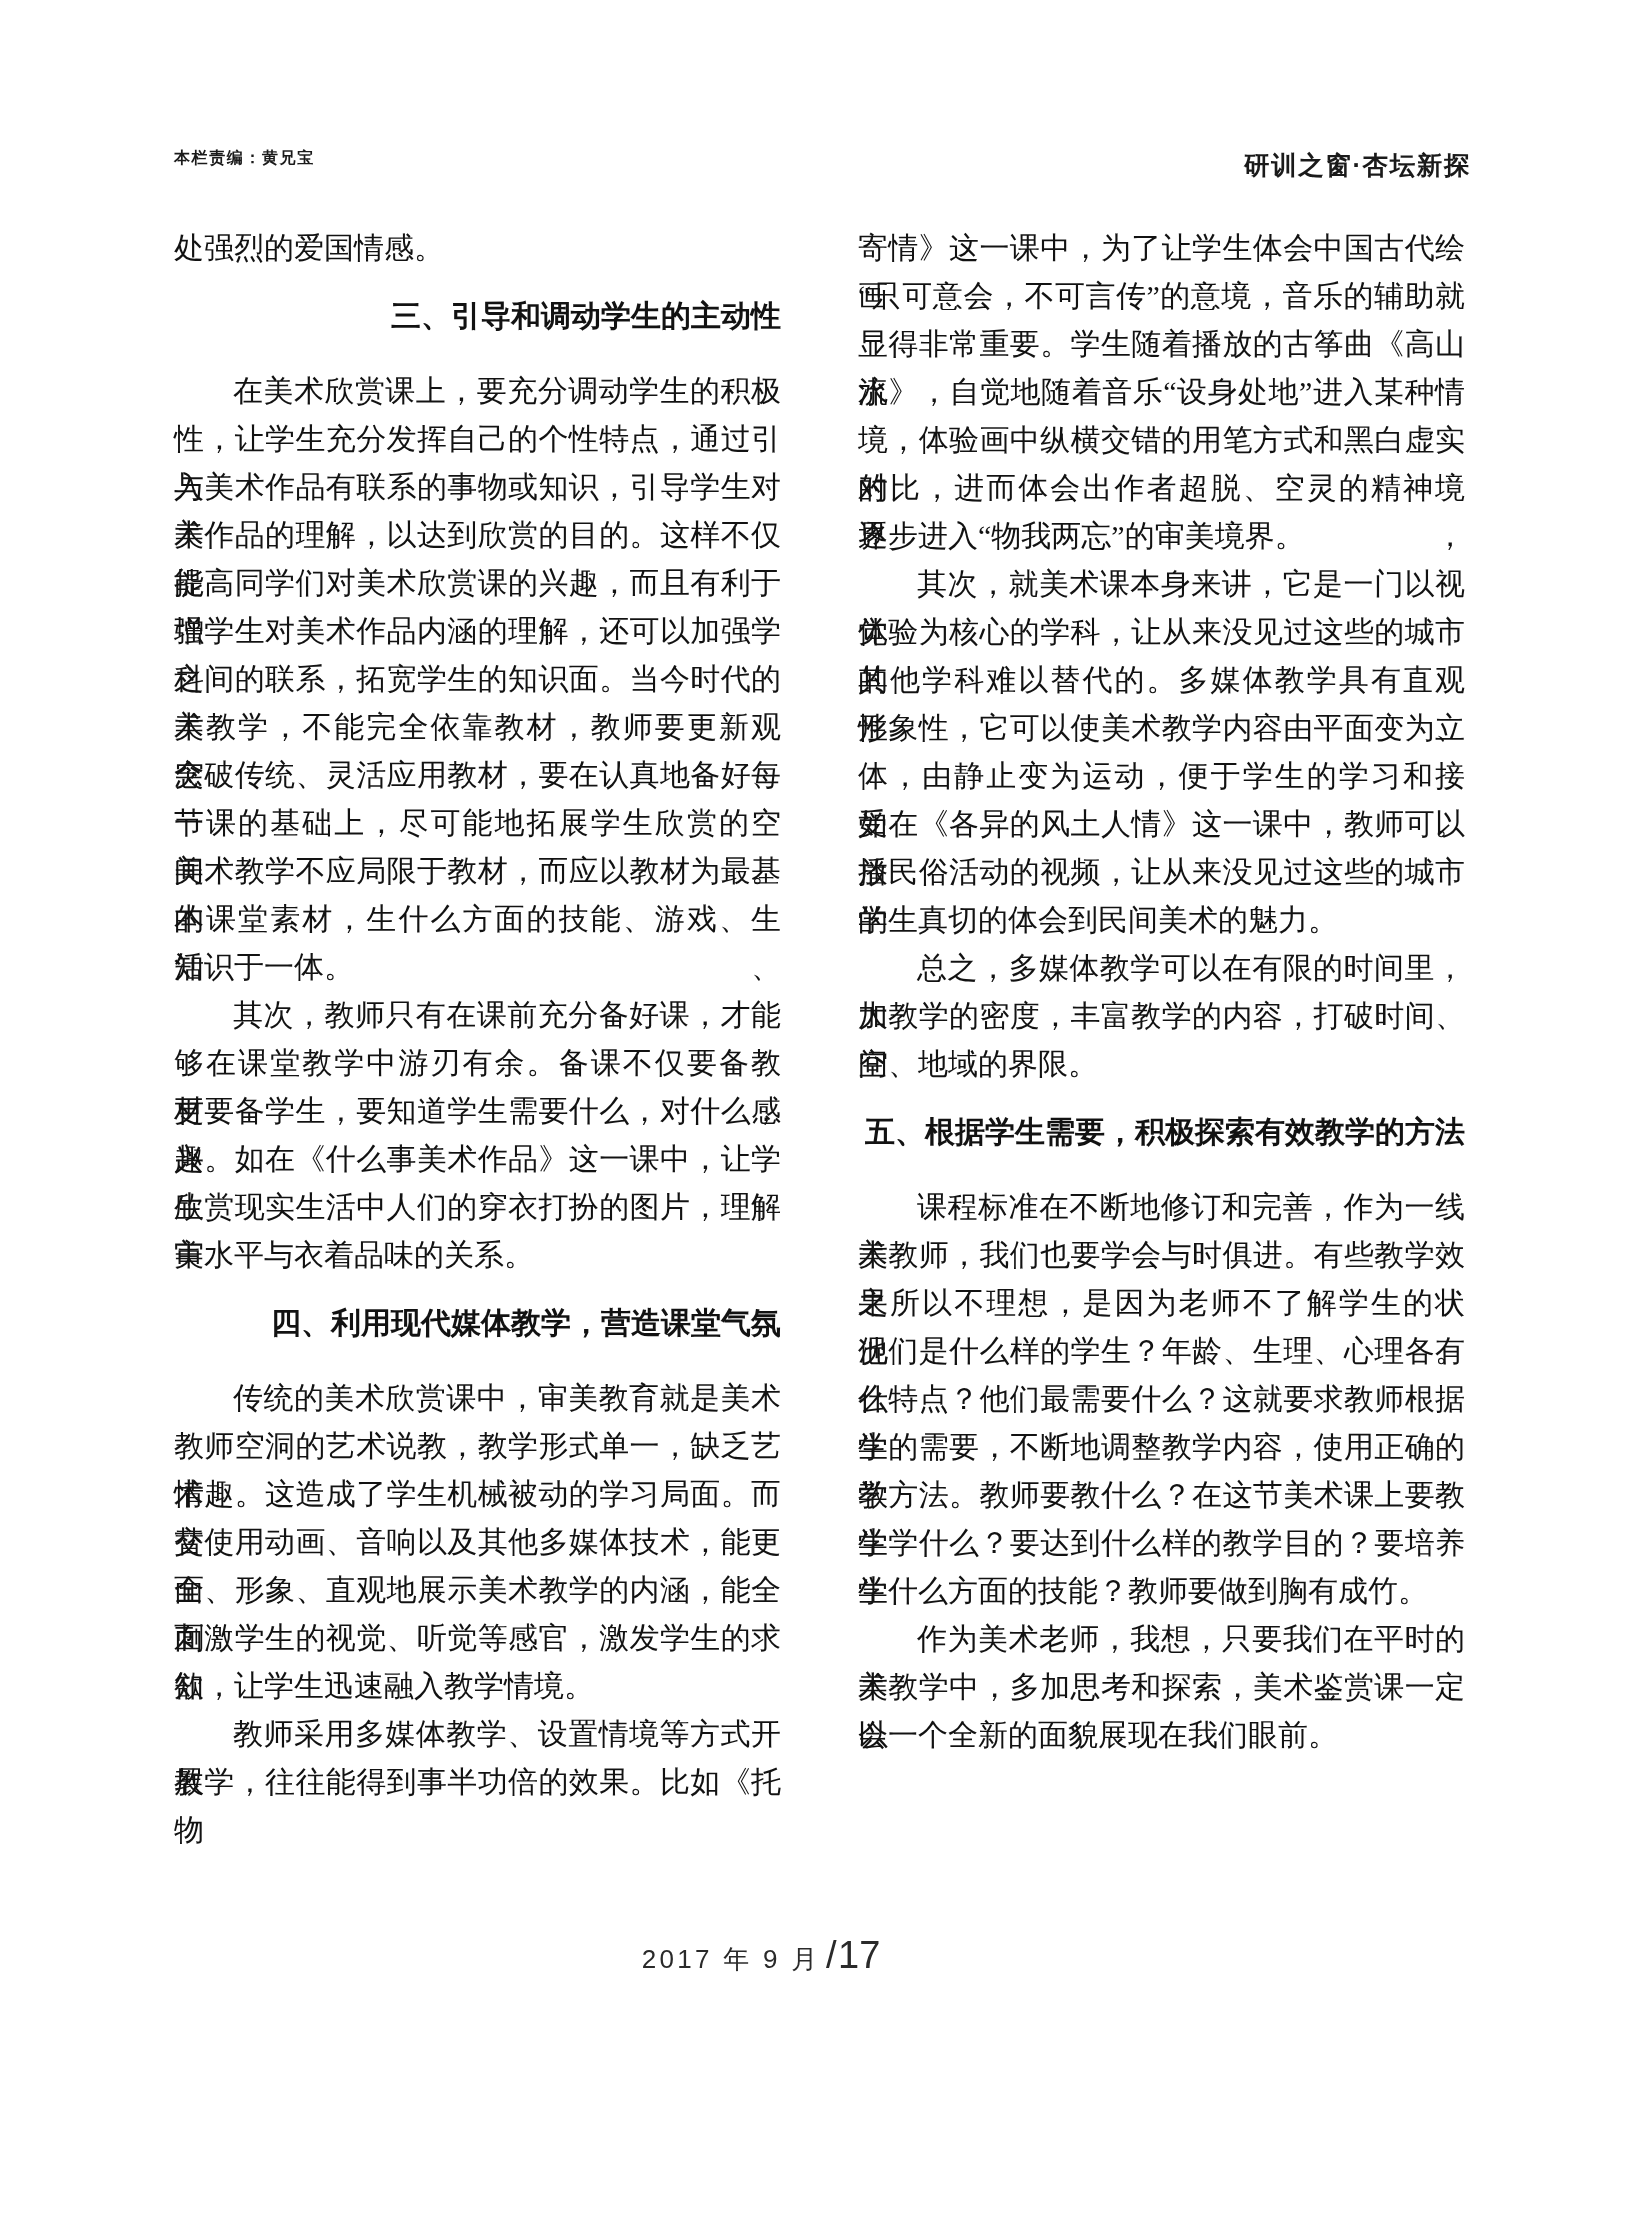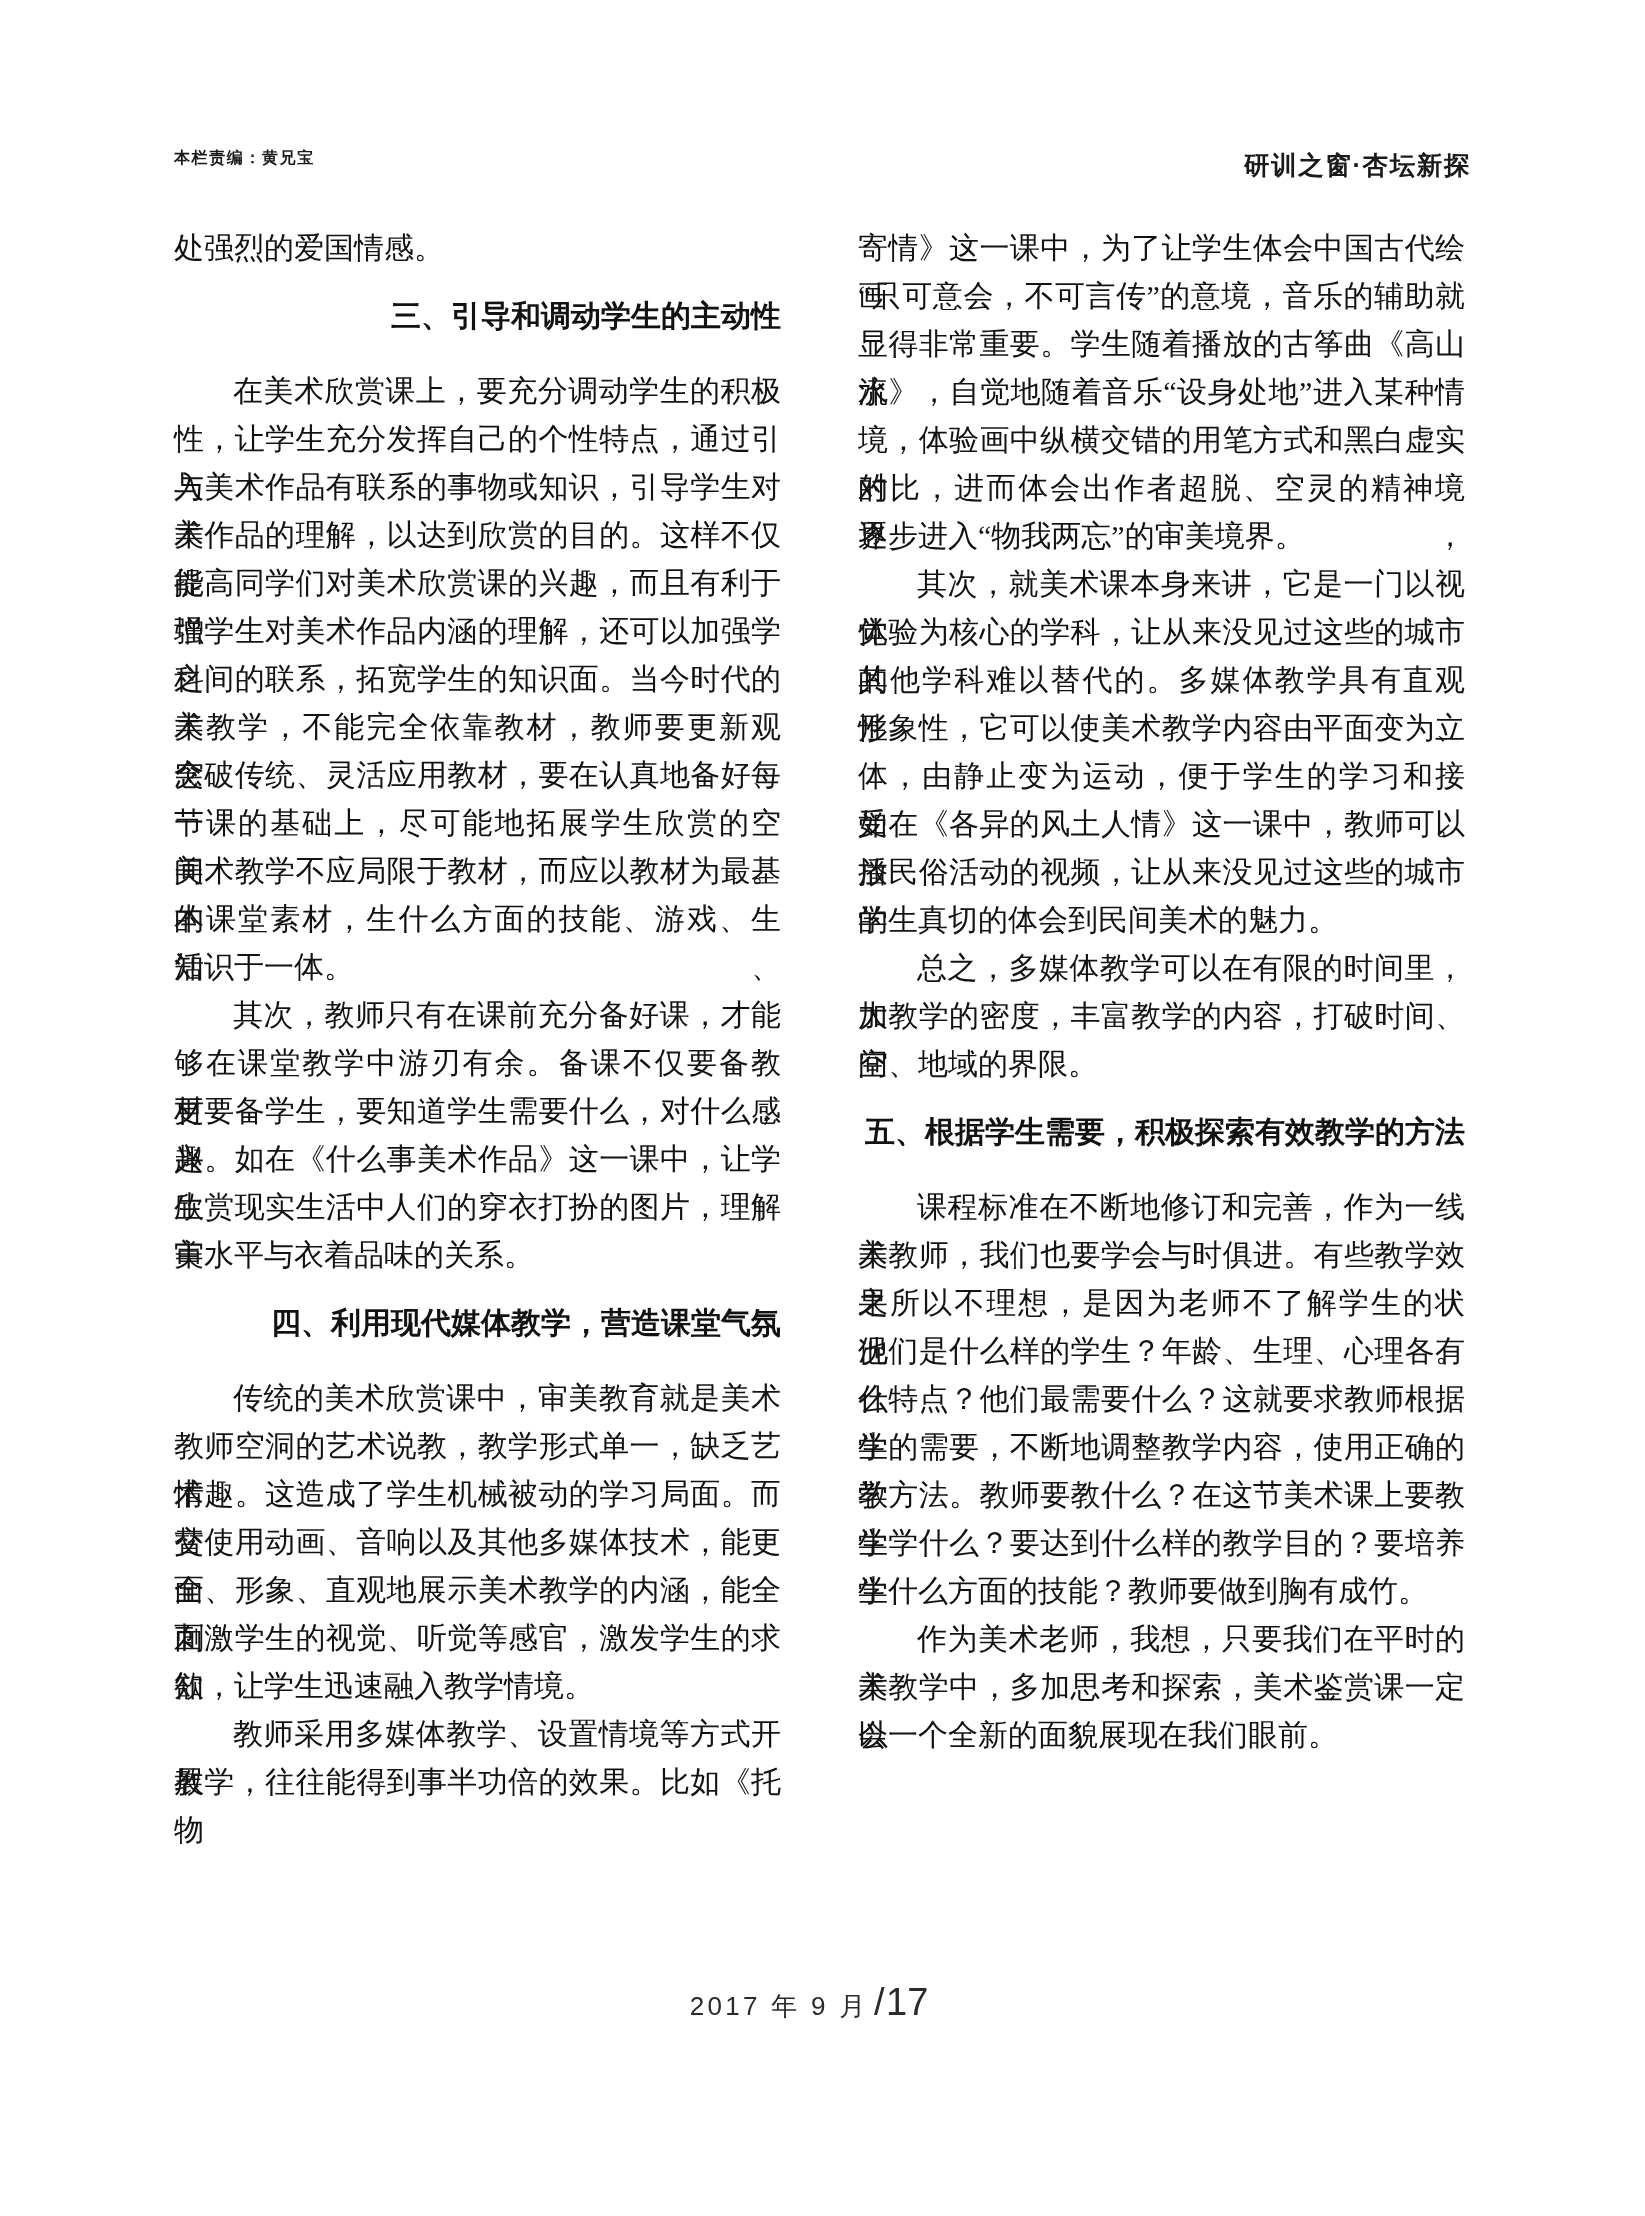--- a/index.html
+++ b/index.html
@@ -36,22 +36,22 @@
   .body-indent{text-indent:59px;}
   .body-end{
     text-align:left;text-align-last:left;white-space:normal;
   }
   .heading{
     font-family:"Liberation Sans","DejaVu Sans",sans-serif;
     font-weight:700;font-size:30px;letter-spacing:0;
     margin:20px 0 27px 0;text-align:right;white-space:nowrap;
   }
   .page-footer{
-    position:absolute;top:1981px;left:0;width:1522px;text-align:center;
-    font-family:"Liberation Sans","DejaVu Sans",sans-serif;color:#2a2a2a;padding-left:48px;
+    position:absolute;top:1934px;left:0;width:1522px;text-align:center;
+    font-family:"Liberation Sans","DejaVu Sans",sans-serif;color:#2a2a2a;
   }
   .footer-date{font-size:26px;letter-spacing:3.3px;font-weight:400;}
   .footer-sep{font-size:38px;font-weight:300;padding:0 1.6px;}
   .footer-page{font-size:38px;font-weight:400;}
 </style>
 </head>
 <body>
 
 <div class="page-header">
   <div class="header-left">本栏责编：黄兄宝</div>

